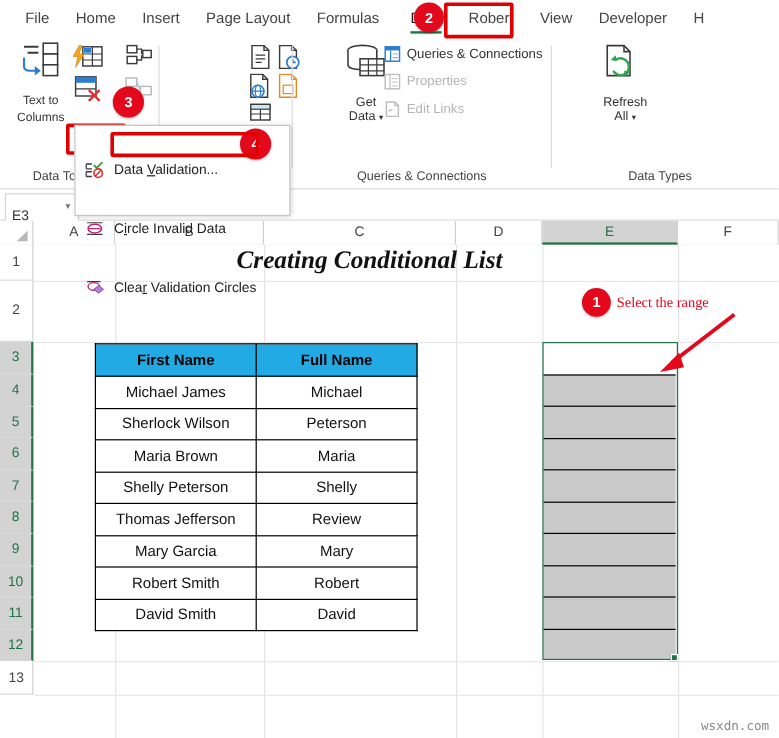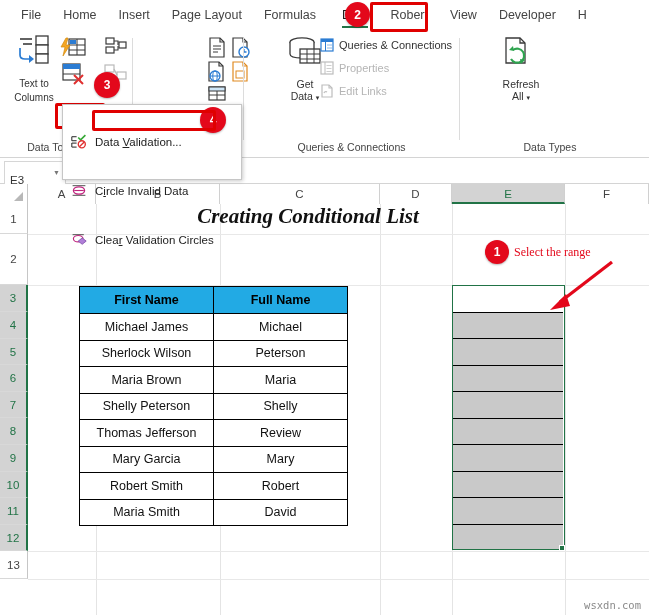--- a/index.html
+++ b/index.html
@@ -474,21 +474,21 @@
       </tr>
       <tr>
         <td>Mary Garcia</td>
         <td>Mary</td>
       </tr>
       <tr>
         <td>Robert Smith</td>
         <td>Robert</td>
       </tr>
       <tr>
-        <td>Maria Smith</td>
+        <td>David Smith</td>
         <td>David</td>
       </tr>
     </tbody>
       </table>
 
     <div class="selcell-shade"></div>
     <div class="selcell-line" style="top:108px;"></div>
     <div class="selcell-line" style="top:134px;"></div>
     <div class="selcell-line" style="top:161px;"></div>
     <div class="selcell-line" style="top:187px;"></div>

